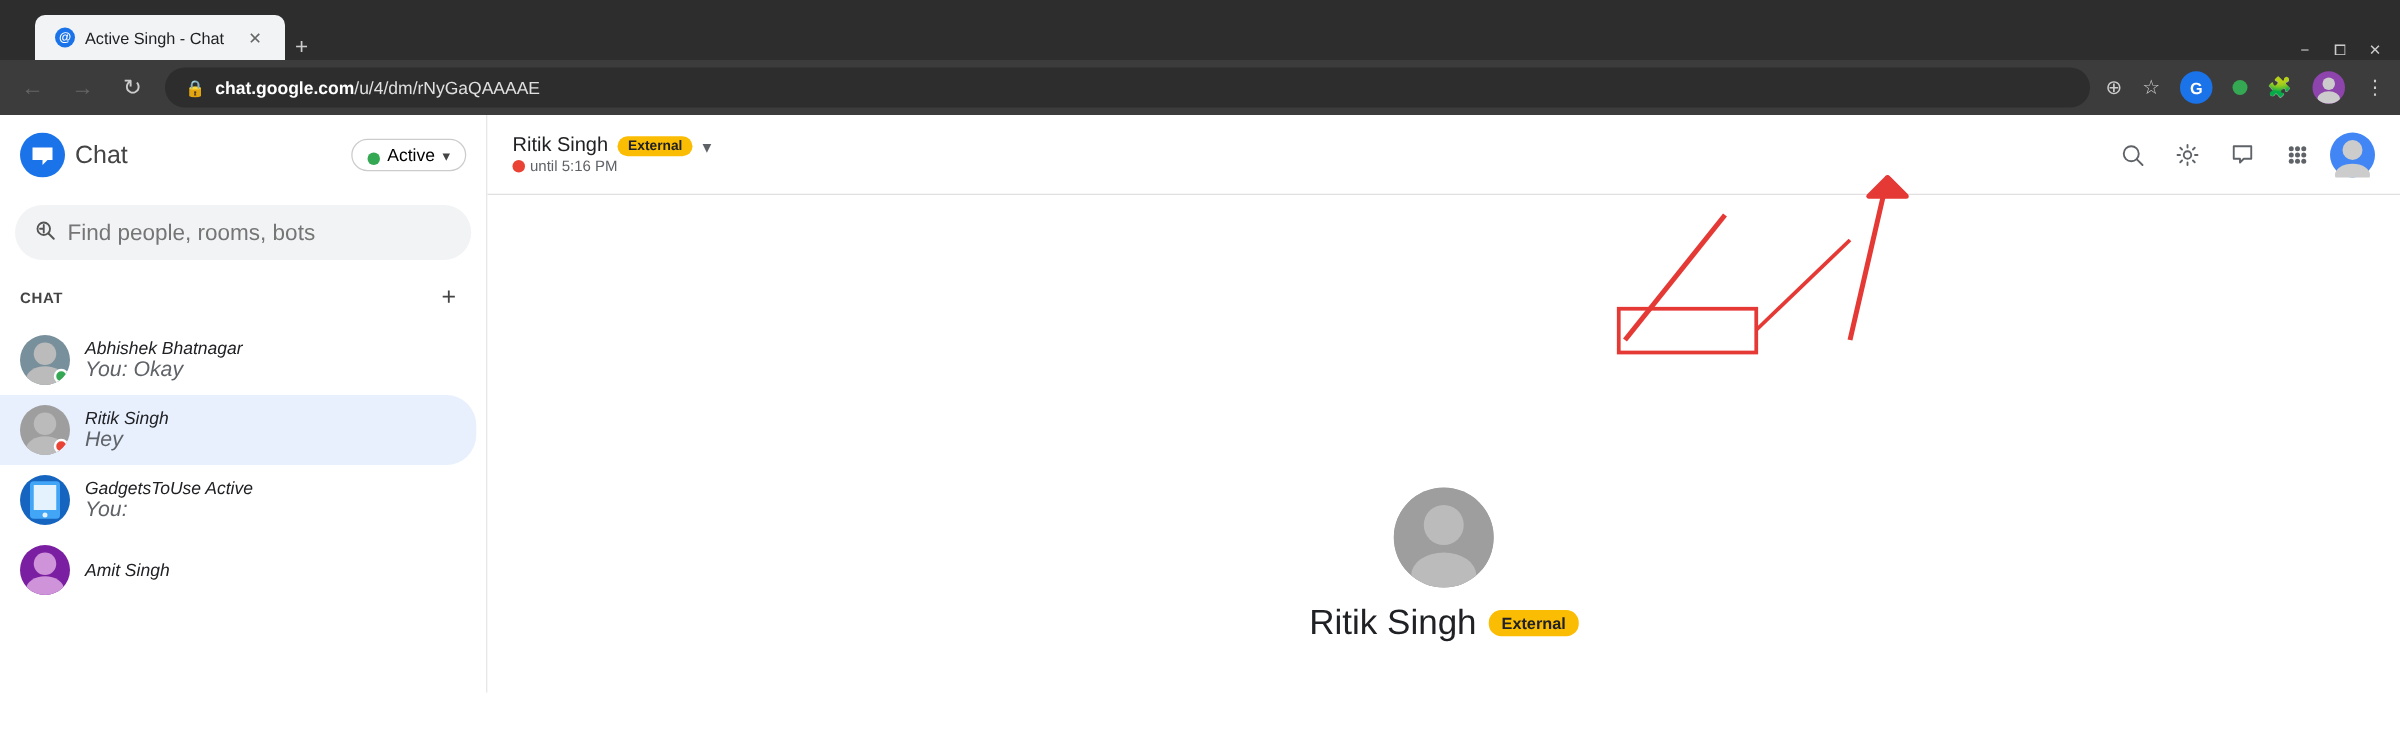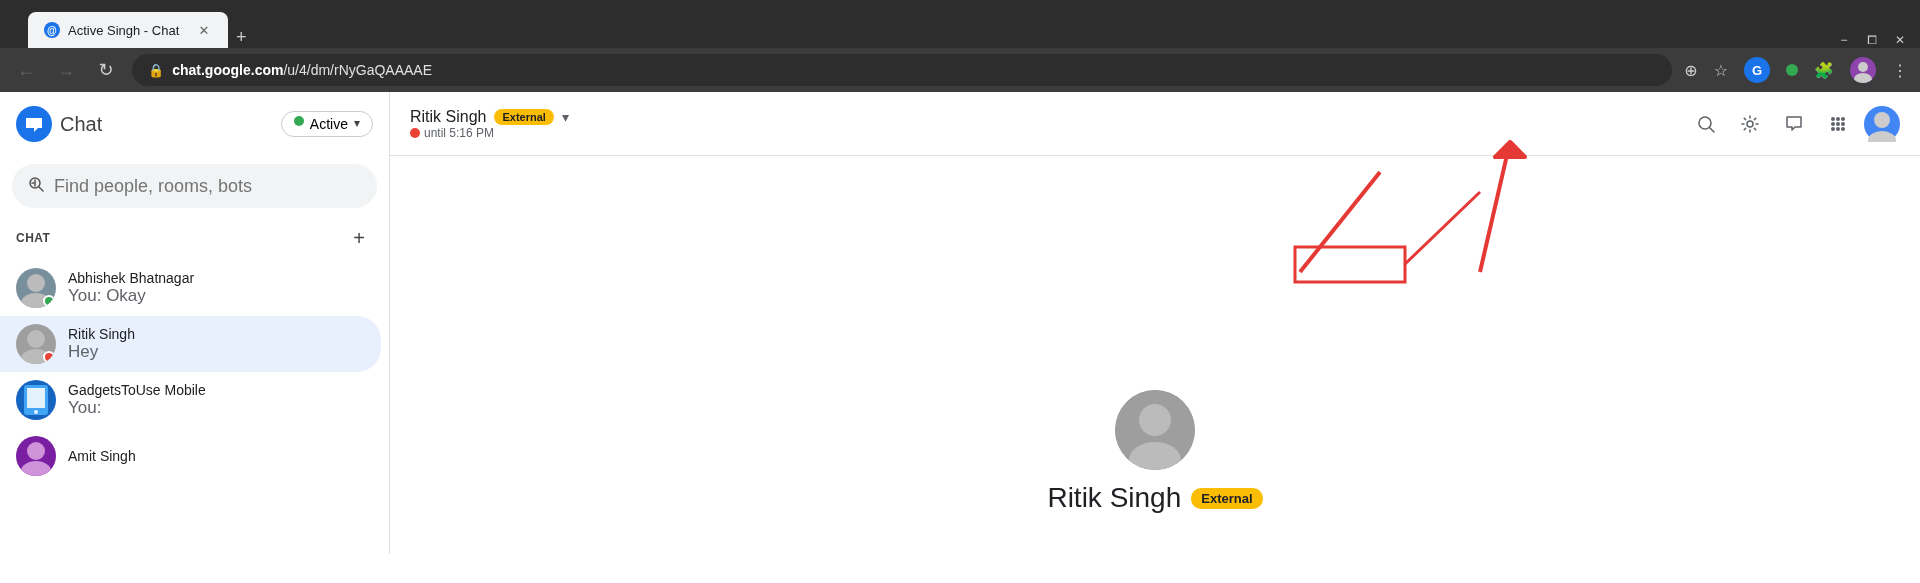--- a/index.html
+++ b/index.html
@@ -168,21 +168,21 @@
       height: 36px;
     }
     .chat-logo-text {
       font-size: 20px;
       color: #444;
       font-weight: 400;
     }
     .active-btn {
       margin-left: auto;
       display: flex;
-      align-items: flex-start;
+      align-items: flex-end;
       gap: 6px;
       border: 1px solid #ccc;
       border-radius: 20px;
       padding: 4px 12px;
       font-size: 14px;
       cursor: pointer;
       background: white;
     }
     .active-dot {
       width: 10px;
@@ -265,21 +265,21 @@
       position: absolute;
       bottom: 1px;
       right: 1px;
       width: 12px;
       height: 12px;
       border-radius: 50%;
       border: 2px solid white;
     }
     .status-dnd { background: #ea4335; }
     .status-active { background: #34a853; }
-    .chat-info { flex: 1; min-width: 0; }
+    .chat-info { flex: 1; min-width: 0; font-style: italic; }
     .chat-name { font-size: 14px; font-weight: 500; color: #202124; }
     .chat-preview { font-size: 17px; color: #5f6368; white-space: nowrap; overflow: hidden; text-overflow: ellipsis; }
 
     
     .main-content {
       flex: 1;
       display: flex;
       flex-direction: column;
       background: #fff;
     }
@@ -544,21 +544,21 @@
 
       <div class="chat-item">
         <div class="avatar" style="background:#1565c0;">
           <svg viewBox="0 0 40 40" width="40" height="40">
             <rect x="8" y="5" width="24" height="30" rx="3" fill="#42a5f5"></rect>
             <rect x="11" y="8" width="18" height="20" fill="#e3f2fd"></rect>
             <circle cx="20" cy="32" r="2" fill="#e3f2fd"></circle>
           </svg>
         </div>
         <div class="chat-info">
-          <div class="chat-name">GadgetsToUse Mobile</div>
+          <div class="chat-name">GadgetsToUse Active</div>
           <div class="chat-preview">You:</div>
         </div>
       </div>
 
       <div class="chat-item">
         <div class="avatar" style="background:#7b1fa2;">
           <svg viewBox="0 0 40 40" width="40" height="40">
               <circle cx="20" cy="15" r="9" fill="#ce93d8"></circle>
               <ellipse cx="20" cy="35" rx="15" ry="10" fill="#ce93d8"></ellipse>
             </svg>

